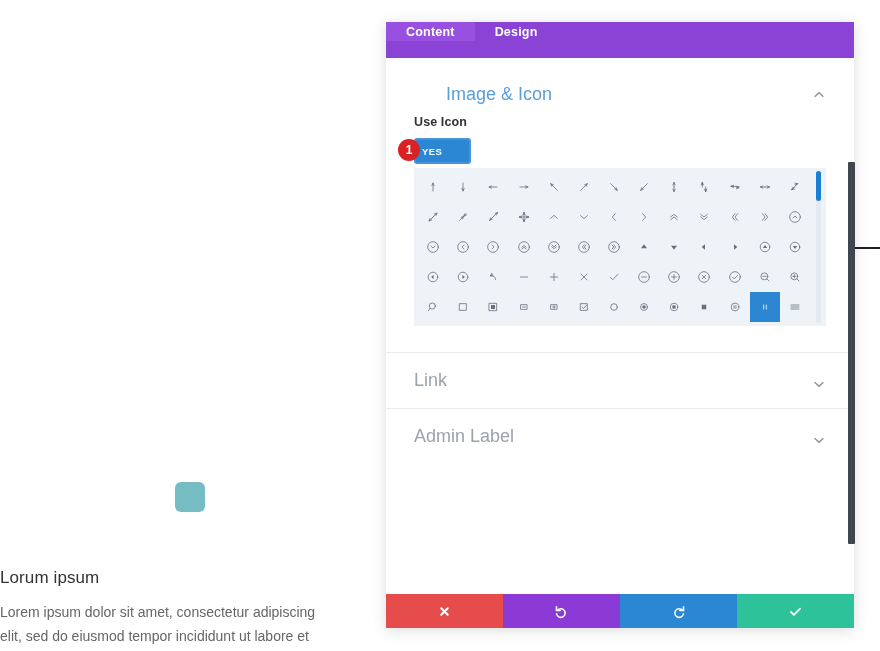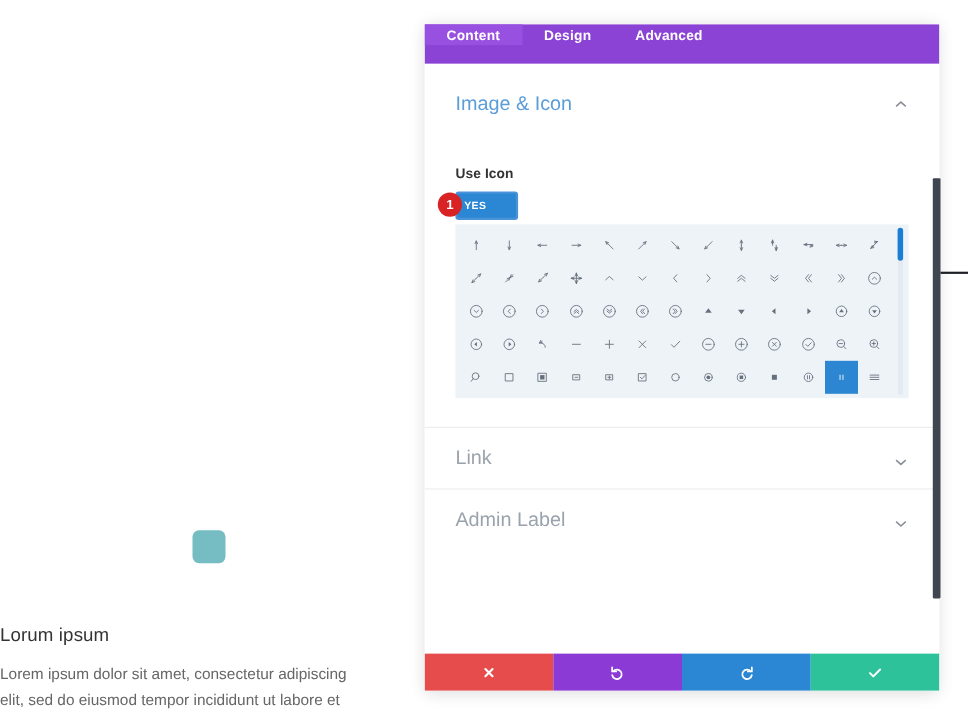--- a/index.html
+++ b/index.html
@@ -59,28 +59,29 @@
   .tab.active { background: #9850e0; }
 
   .modal-body {
     flex: 1 1 auto; position: relative; overflow: hidden;
     background: #ffffff;
   }
 
   .section-head {
     display: flex; align-items: center; justify-content: space-between;
     padding: 26px 28px 10px 28px;
+    margin-left: 32px;
   }
   .section-title { font-size: 18px; color: #5b9dd9; font-weight: 400; }
   .chev { width: 14px; height: 14px; color: #8a8f96; }
 
   .field { padding: 0 28px; }
   .field-label {
     font-size: 12.5px; color: #333333; font-weight: bold;
-    margin-bottom: 9px; letter-spacing: .1px; margin-top: 36px;
+    margin-bottom: 9px; letter-spacing: .1px;
   }
 
   
   .toggle-wrap { position: relative; display: inline-block; margin-bottom: 4px; }
   .toggle {
     width: 57px; height: 26px; border-radius: 3px;
     background: #2b87d3; border: 2px solid #4a93d9;
     display: flex; align-items: center; cursor: pointer; gap: 29px;
   }
   .toggle-txt {
@@ -162,21 +163,20 @@
     <div class="blurb-title">Lorum ipsum</div>
     <div class="blurb-body">Lorem ipsum dolor sit amet, consectetur adipiscing elit, sed do eiusmod tempor incididunt ut labore et dolore magna aliqua.</div>
   </div>
 
   <div class="modal">
 
 
     <div class="tabbar">
       <div class="tab active">Content</div>
       <div class="tab">Design</div>
-      <div class="tab">Advanced</div>
     </div>
 
     <div class="modal-body">
 
       <div class="section-head">
         <div class="section-title">Image &amp; Icon</div>
         <span class="chev">
           <svg viewBox="0 0 16 16" width="14" height="14" fill="none" stroke="#8a8f96" stroke-width="1.6">
             <path d="M3 10l5-4.5 5 4.5"></path>
           </svg>

